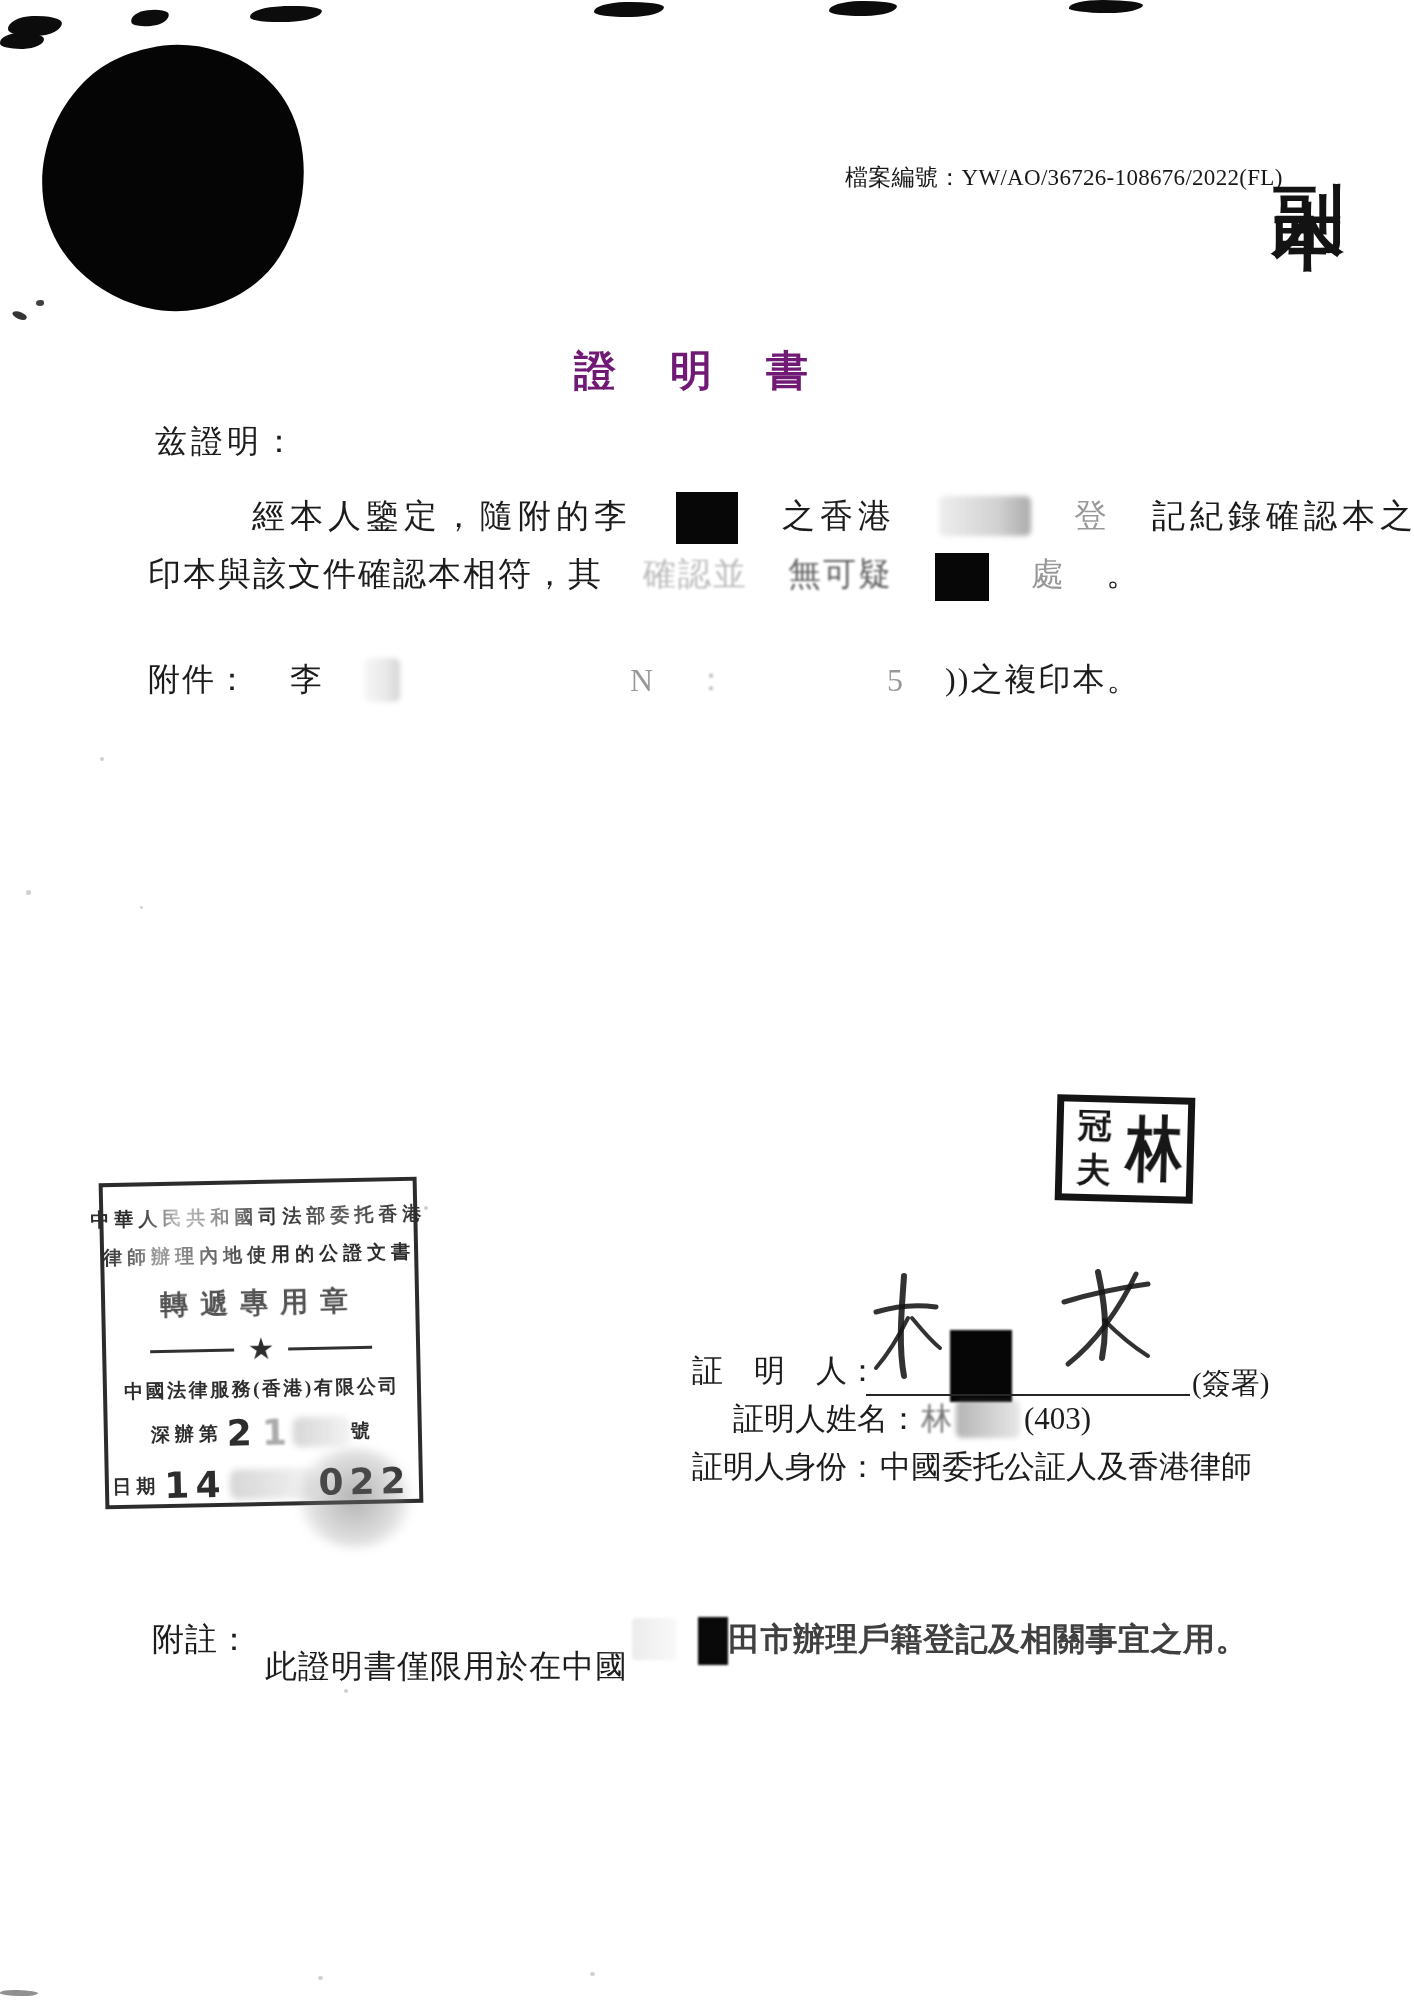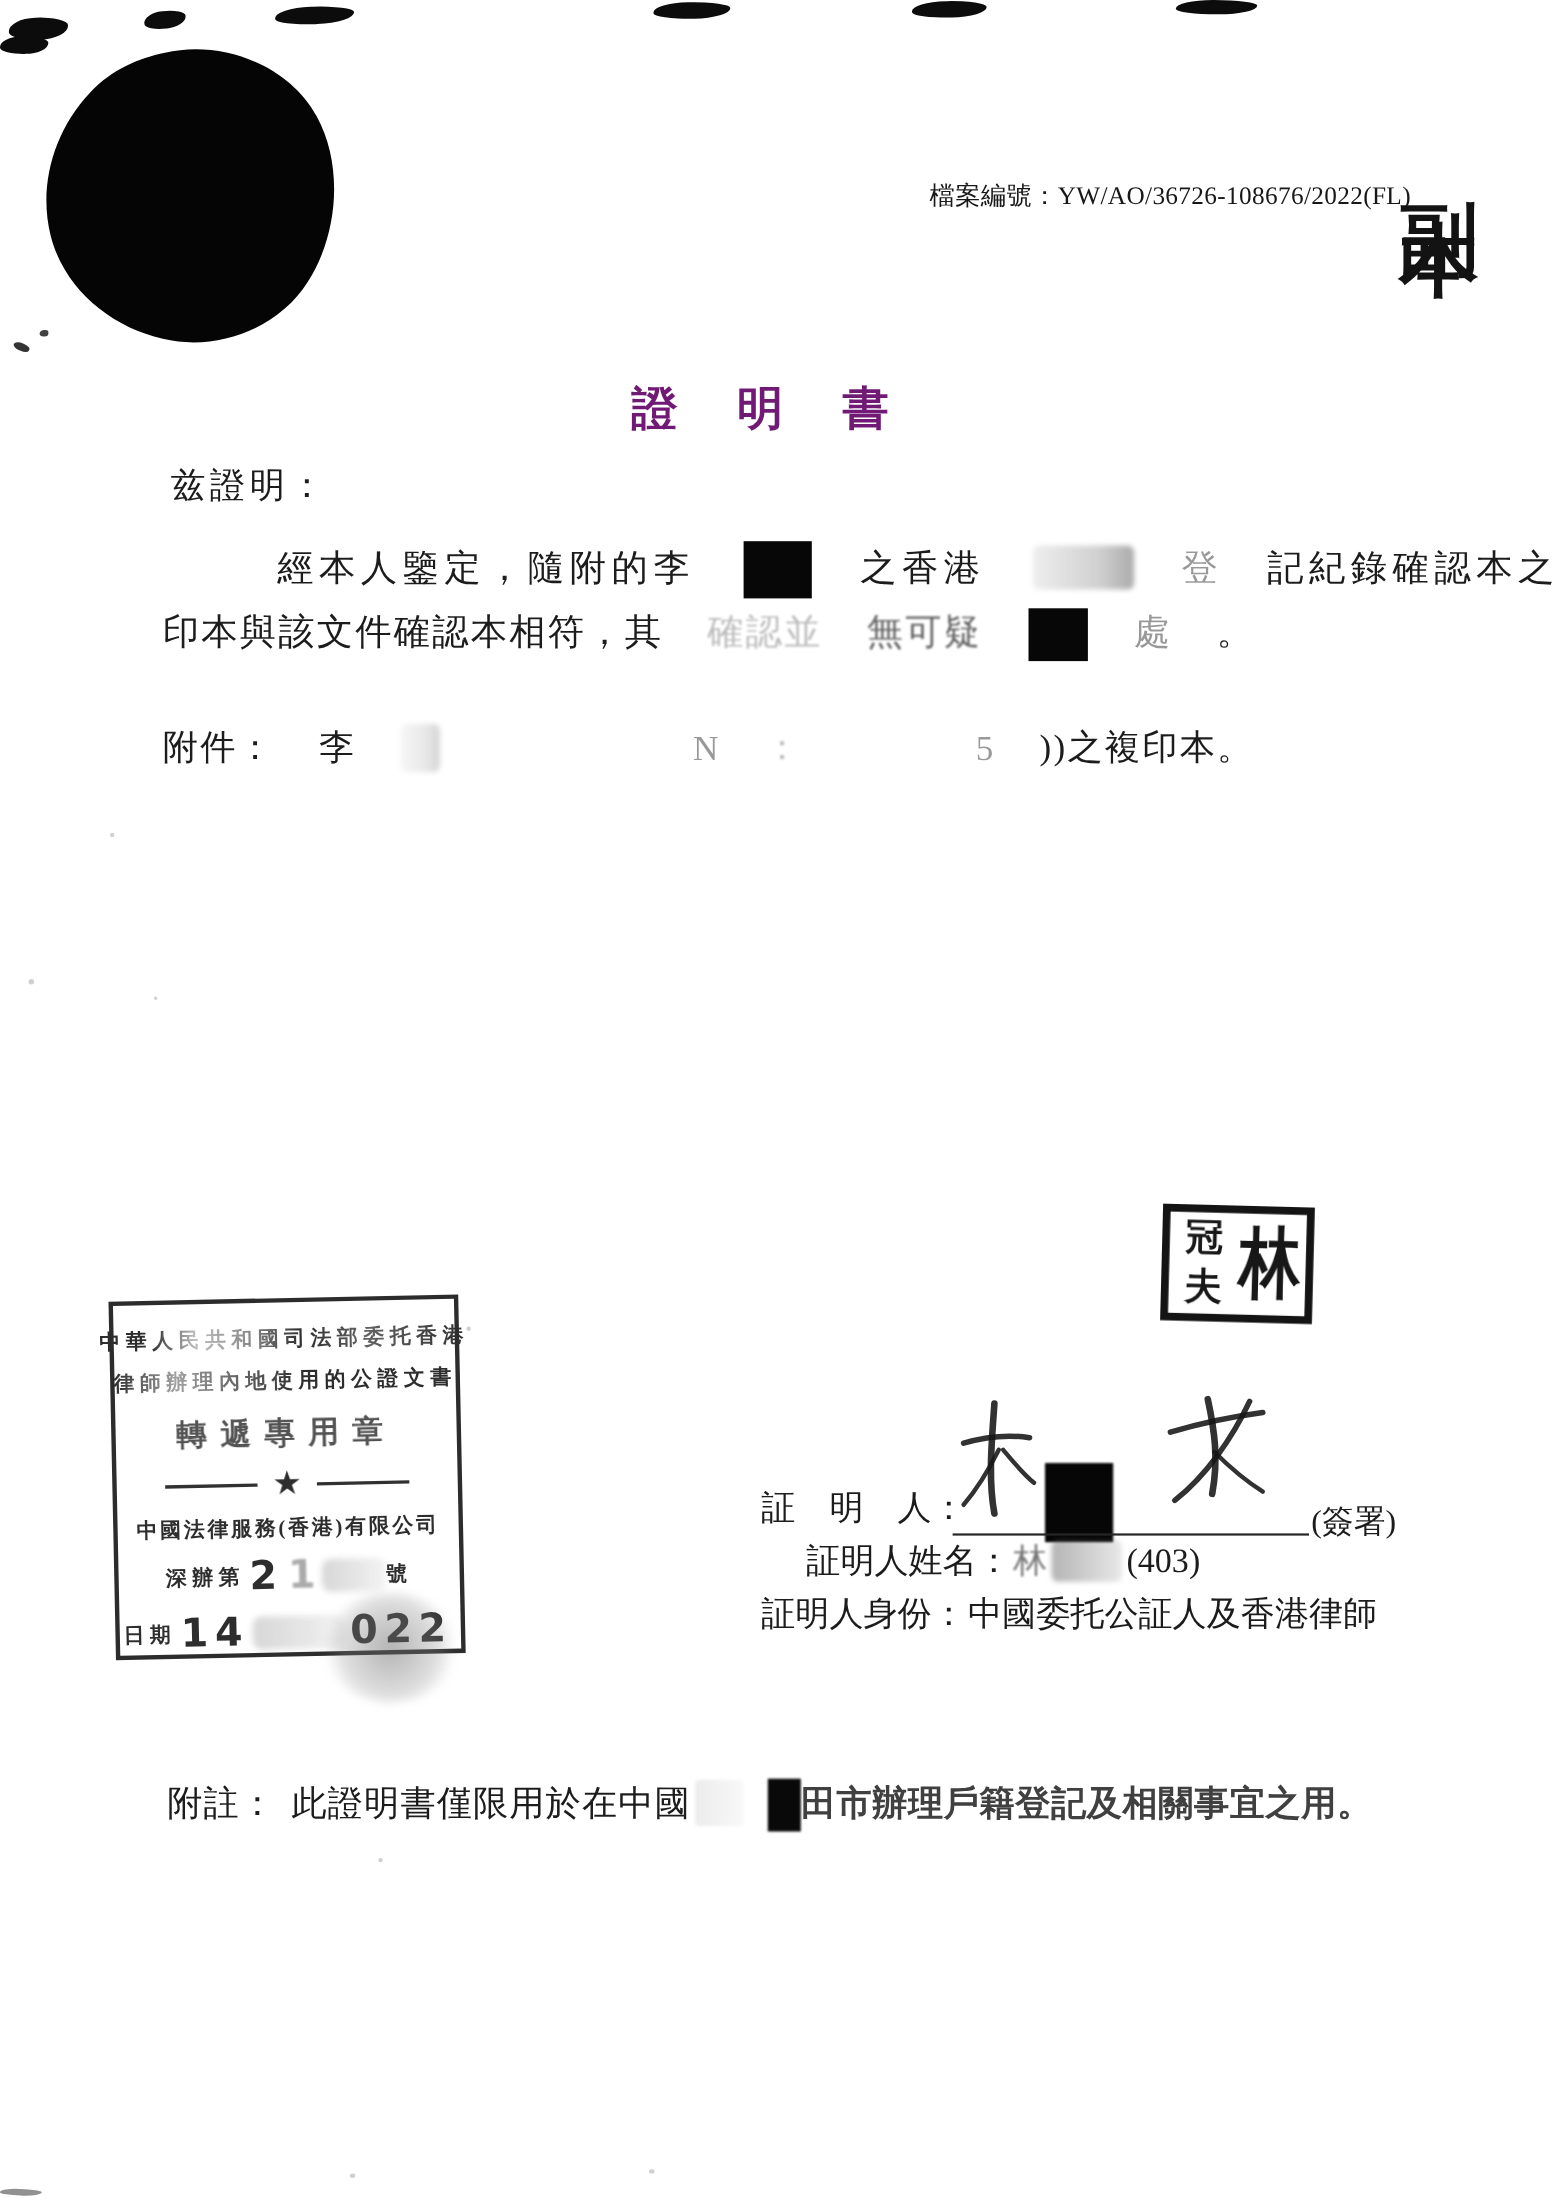--- a/index.html
+++ b/index.html
@@ -115,21 +115,21 @@
   .cert-row{position:absolute;left:692px;display:flex;align-items:center;font-size:31px;white-space:nowrap;}
   .cert-label{display:inline-block;width:188px;}
   .cr1{top:1350px;}
   .cr2{top:1398px;margin-left:41px;}
   .cr3{top:1446px;}
   .cr4{top:1494px;}
   .name-prefix{opacity:.6;filter:blur(.8px);}
   
   .footnote{position:absolute;left:152px;top:1618px;display:flex;align-items:flex-start;font-size:32px;white-space:nowrap;}
   .fn-label{letter-spacing:1px;}
-  .fn-p1{margin-left:14px;letter-spacing:1px;}
+  .fn-p1{margin-left:14px;letter-spacing:1px;margin-top:27px;}
   .fn-faint{display:inline-block;width:44px;height:42px;margin-left:4px;border-radius:4px;
     background:linear-gradient(90deg,rgba(120,120,120,.14),rgba(120,120,120,.05));filter:blur(1.5px);}
   .fn-redact{display:inline-block;width:30px;height:48px;margin-left:22px;background:#090909;filter:blur(.8px);transform:translateY(-1px);}
   .fn-p2{font-weight:600;color:#404040;letter-spacing:.5px;}
 </style>
 </head>
 <body>
 
 <div class="page">
 

